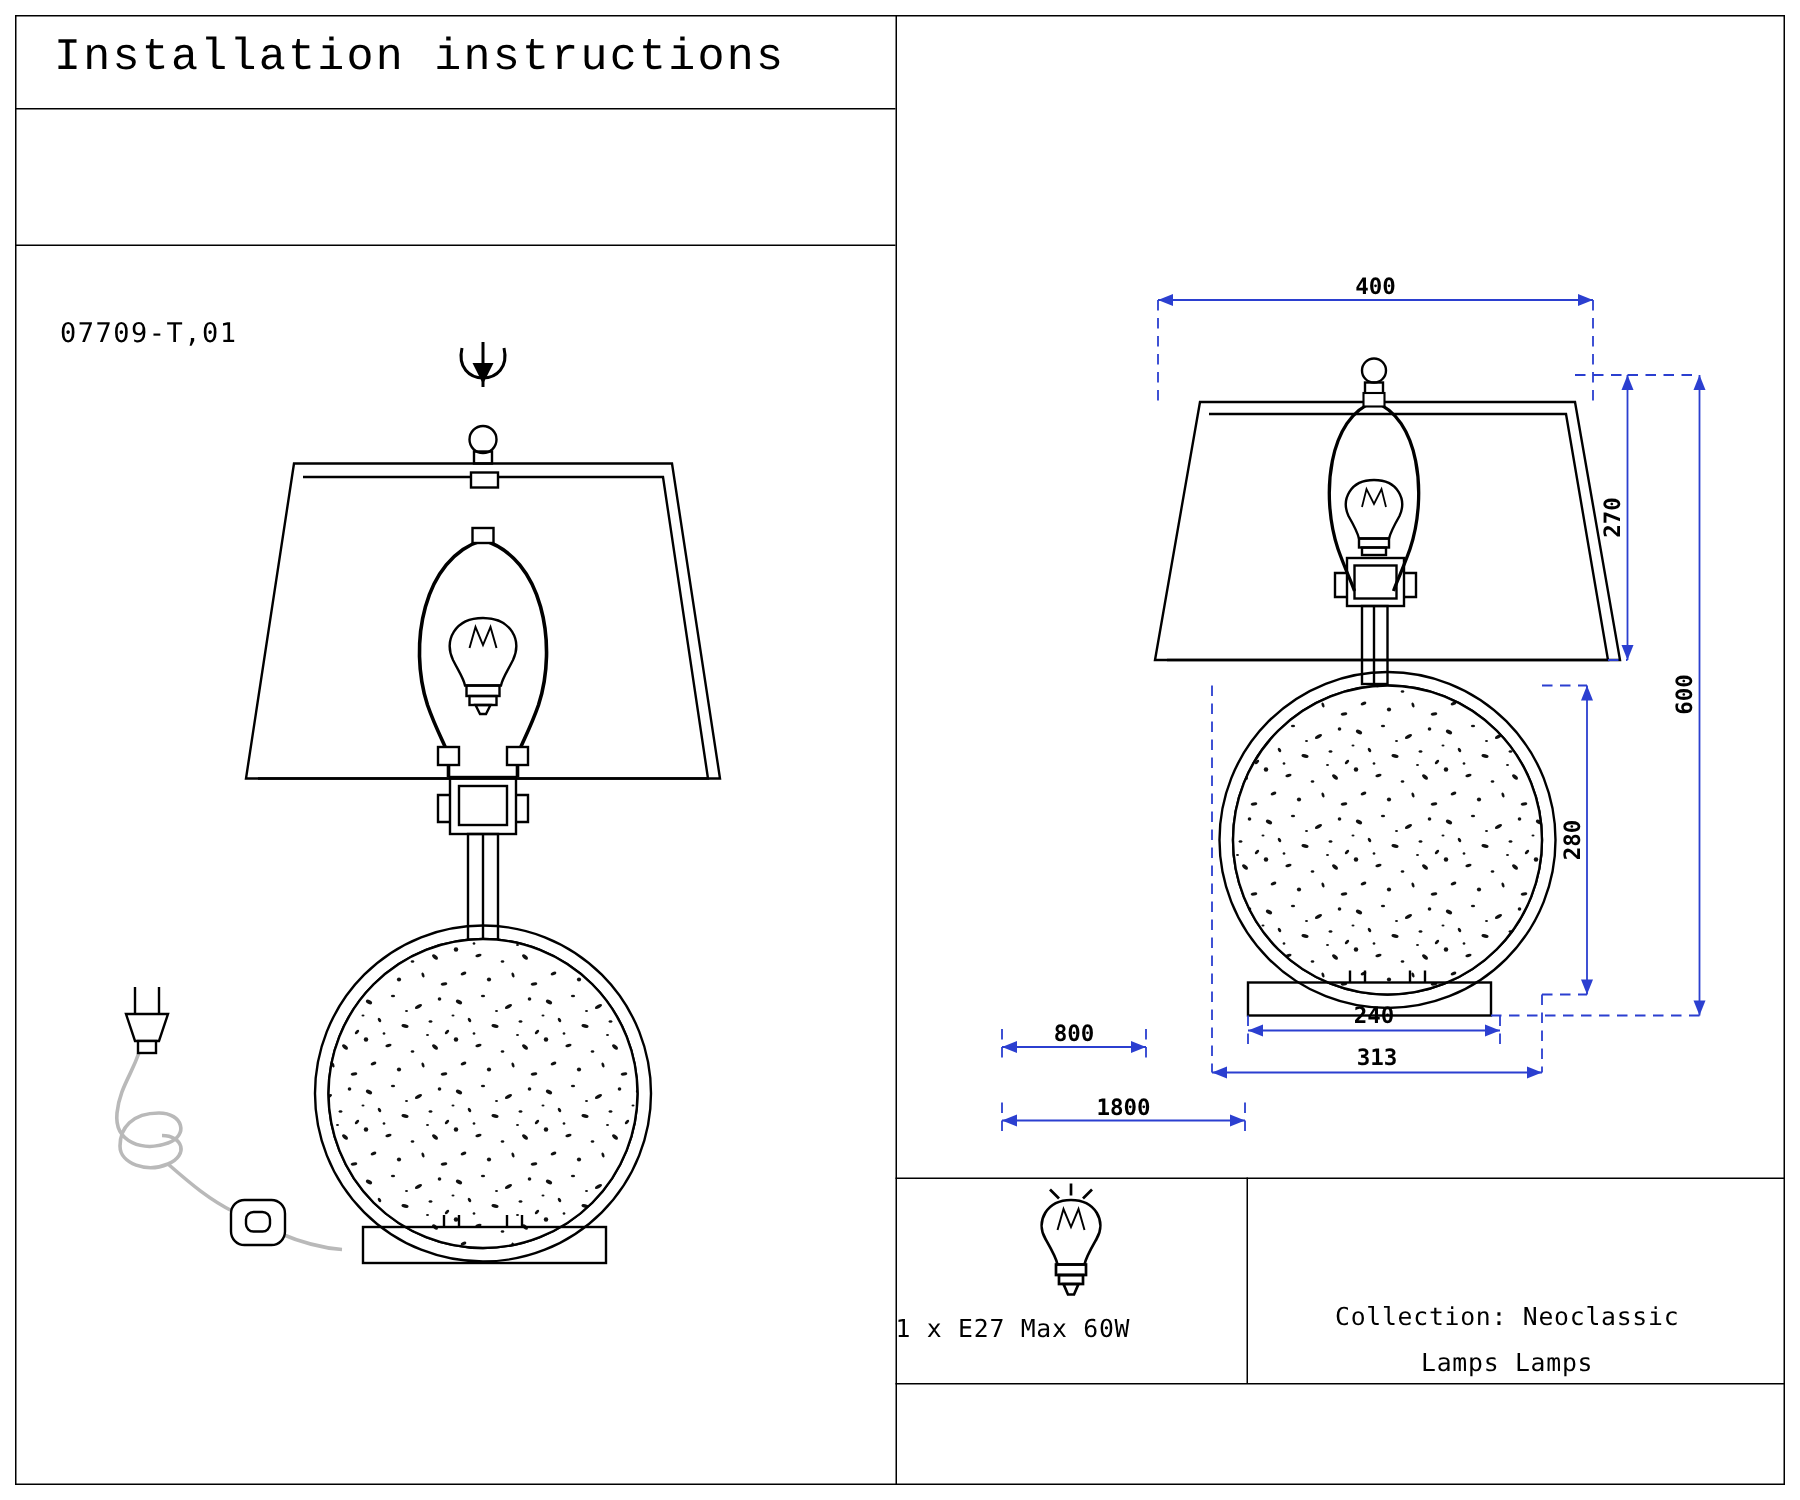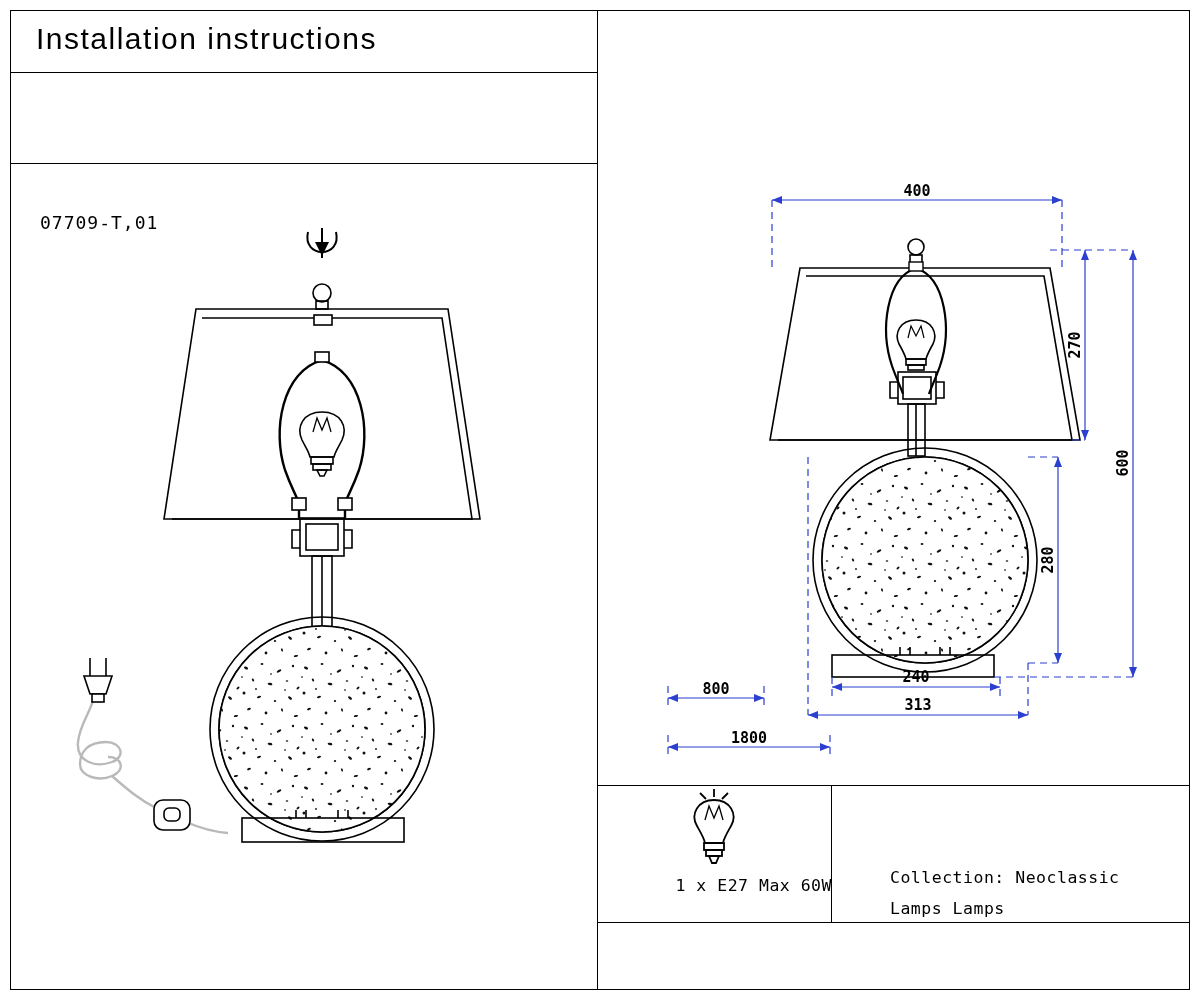--- a/index.html
+++ b/index.html
@@ -47,21 +47,21 @@
     border-top: 1.5px solid #000;
     border-bottom: 1.5px solid #000;
     box-sizing: border-box;
   }
   .title-text {
     position: absolute;
     left: 36px;
     top: 22px;
     font-size: 30px;
     letter-spacing: 1.5px;
-    font-family: Liberation Sans, sans-serif;
+    font-family: Liberation Mono, monospace;
     white-space: nowrap;
   }
   .model-code {
     position: absolute;
     left: 40px;
     top: 212px;
     font-size: 18px;
     letter-spacing: 1px;
   }
   
@@ -88,33 +88,33 @@
     top: 922px;
     width: 593px;
     height: 0;
     border-top: 1.5px solid #000;
   }
   .bulb-caption {
     position: absolute;
     left: 597px;
     top: 876px;
     width: 235px;
-    text-align: right;
+    text-align: left;
     font-size: 16.5px;
     letter-spacing: 0.5px;
   }
   .spec-list {
     position: absolute;
     left: 890px;
     top: 862px;
     font-size: 16.5px;
     letter-spacing: 0.5px;
     line-height: 31px;
   }
-  .spec-list div { white-space: pre; }
+  .spec-list div { white-space: pre; text-align: center; }
   svg { display: block; }
   .abs-svg { position: absolute; left: 0; top: 0; }
   text {
     font-family: "DejaVu Sans Mono", "Liberation Mono", monospace;
   }
 </style>
 </head>
 <body>
 
 <div class="page">

